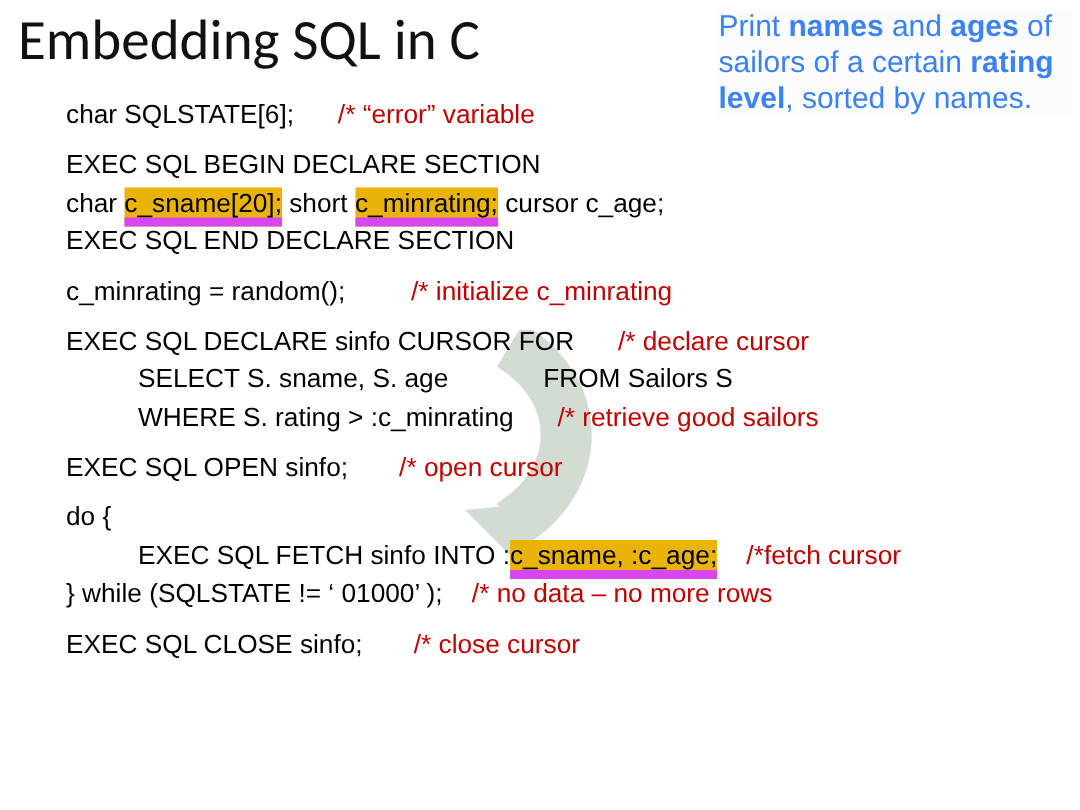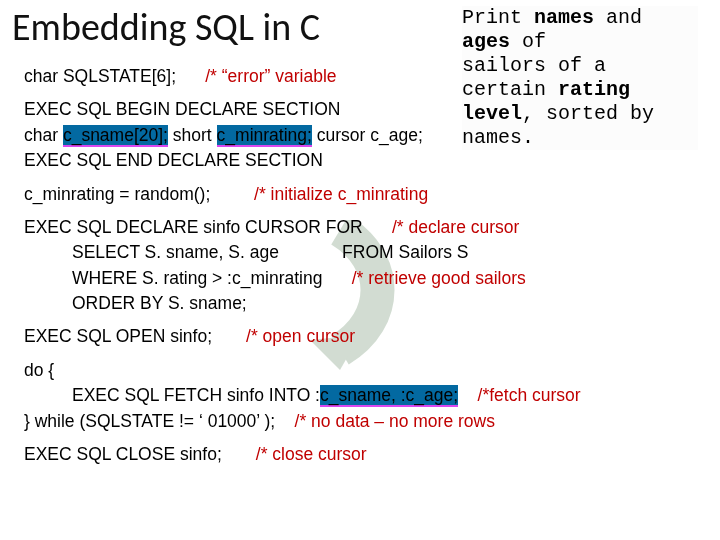--- a/index.html
+++ b/index.html
@@ -21,44 +21,44 @@
   .title {
     position: absolute;
     left: 12px;
     top: 4px;
     font-size: 38px;
     font-family: "Calibri", "Segoe UI", Arial, sans-serif;
     color: #111;
   }
   .callout {
     position: absolute;
-    right: 22px;
+    right: 5px;
     top: 6px;
     width: 236px;
     font-size: 20px;
     line-height: 1.2;
-    font-family: Liberation Mono, monospace;
-    color: #000000;
+    font-family: Liberation Sans, sans-serif;
+    color: #3b82f6;
     background: #fcfcfc;
   }
   .code {
     position: absolute;
     left: 24px;
     top: 64px;
     right: 20px;
     font-family: "MS PGothic", "Arial", sans-serif;
     font-size: 17.5px;
     line-height: 1.45;
     color: #000;
   }
-  .block { margin-bottom: 8px; }
+  .block { margin-bottom: 8px; margin-left: 20px; }
   .comment { color: #c00000; }
   .hl {
-    background: #0369a1;
-    border-bottom: 2px solid #d946ef;
+    background: #eab308;
+    border-bottom: 6px solid #d946ef;
     text-align: right;
   }
   .indent1 { padding-left: 48px; display: block; }
   .indent2 { padding-left: 48px; display: block; }
   .arrow-wrap {
     position: absolute;
     left: 270px;
     top: 220px;
     width: 130px;
     height: 150px;
@@ -106,21 +106,20 @@
       &nbsp;&nbsp;&nbsp;&nbsp;&nbsp;&nbsp;&nbsp;
       <span class="comment">/* initialize c_minrating</span>
     </div>
 
     <div class="block">
       <span>EXEC SQL DECLARE sinfo CURSOR FOR</span>
       &nbsp;&nbsp;&nbsp;&nbsp;
       <span class="comment">/* declare cursor</span><br>
       <span class="indent1"><span>SELECT S. sname, S. age</span>&nbsp;&nbsp;&nbsp;&nbsp;&nbsp;&nbsp;&nbsp;&nbsp;&nbsp;&nbsp;&nbsp;&nbsp;&nbsp;<span>FROM Sailors S</span></span>
       <span class="indent1"><span>WHERE S. rating &gt; :c_minrating</span>&nbsp;&nbsp;&nbsp;&nbsp;&nbsp;&nbsp;<span class="comment">/* retrieve good sailors</span></span>
-      <span class="indent1">ORDER BY S. sname;</span>
     </div>
 
     <div class="block">
       <span>EXEC SQL OPEN sinfo;</span>
       &nbsp;&nbsp;&nbsp;&nbsp;&nbsp;
       <span class="comment">/* open cursor</span>
     </div>
 
     <div class="block">
       <span>do {</span><br>

